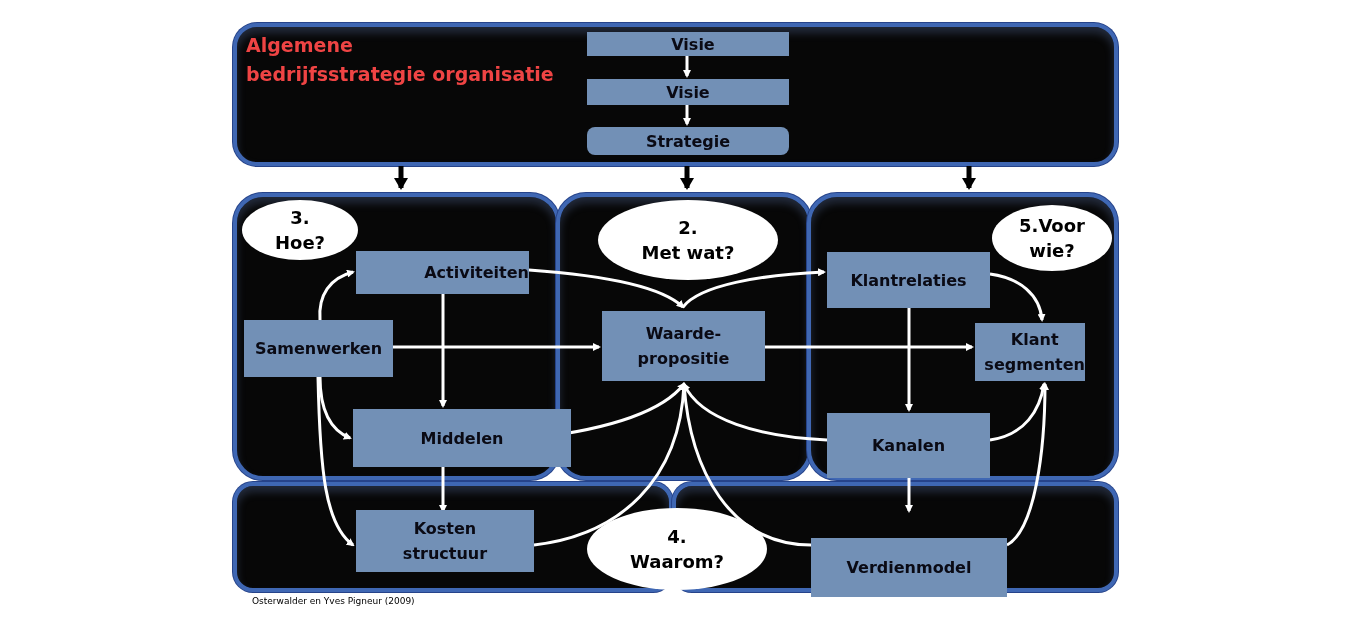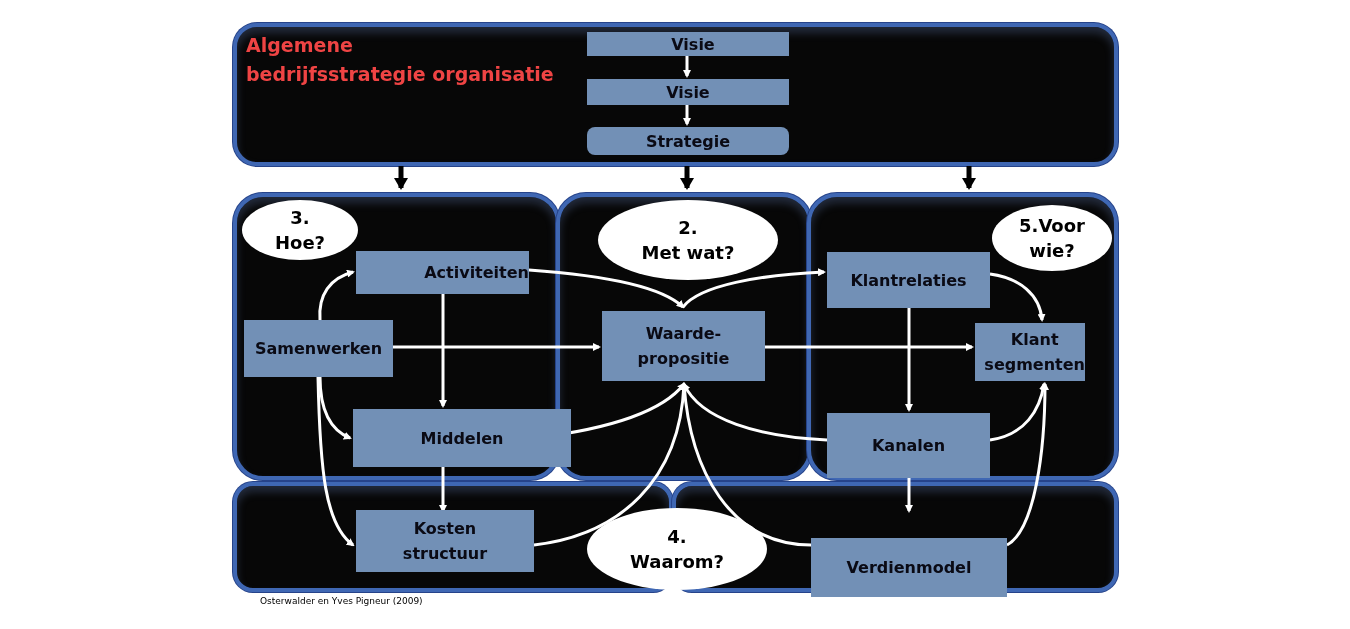--- a/index.html
+++ b/index.html
@@ -89,21 +89,21 @@
     <span>Kanalen</span>
   </div>
 <div class="box" style="left:356px;top:510px;width:178px;height:62px;">
     <span>Kosten
 structuur</span>
   </div>
 <div class="box" style="left:811px;top:514px;width:196px;height:59px;margin-top:24px;">
     <span>Verdienmodel</span>
   </div>
 
-<div class="caption" style="left:254px;top:596px;padding-left:6px;"><span>Osterwalder en Yves Pigneur (2009)</span></div>
+<div class="caption" style="left:246px;top:596px;padding-left:6px;"><span>Osterwalder en Yves Pigneur (2009)</span></div>
 
 <svg class="arrows" width="1350" height="629" viewBox="0 0 1350 629">
   <defs>
     <marker id="wh" markerWidth="8" markerHeight="8" refX="6" refY="4" orient="auto" markerUnits="userSpaceOnUse">
       <path d="M0,0 L8,4 L0,8 Z" fill="#ffffff"></path>
     </marker>
     <marker id="bk" markerWidth="16" markerHeight="14" refX="10" refY="7" orient="auto" markerUnits="userSpaceOnUse">
       <path d="M0,0 L12,7 L0,14 Z" fill="#000000"></path>
     </marker>
   </defs>

